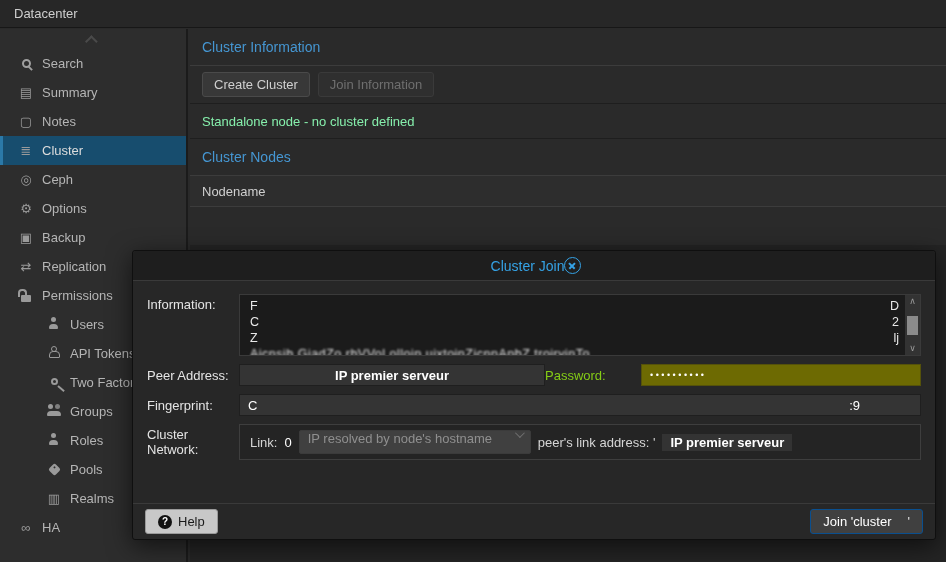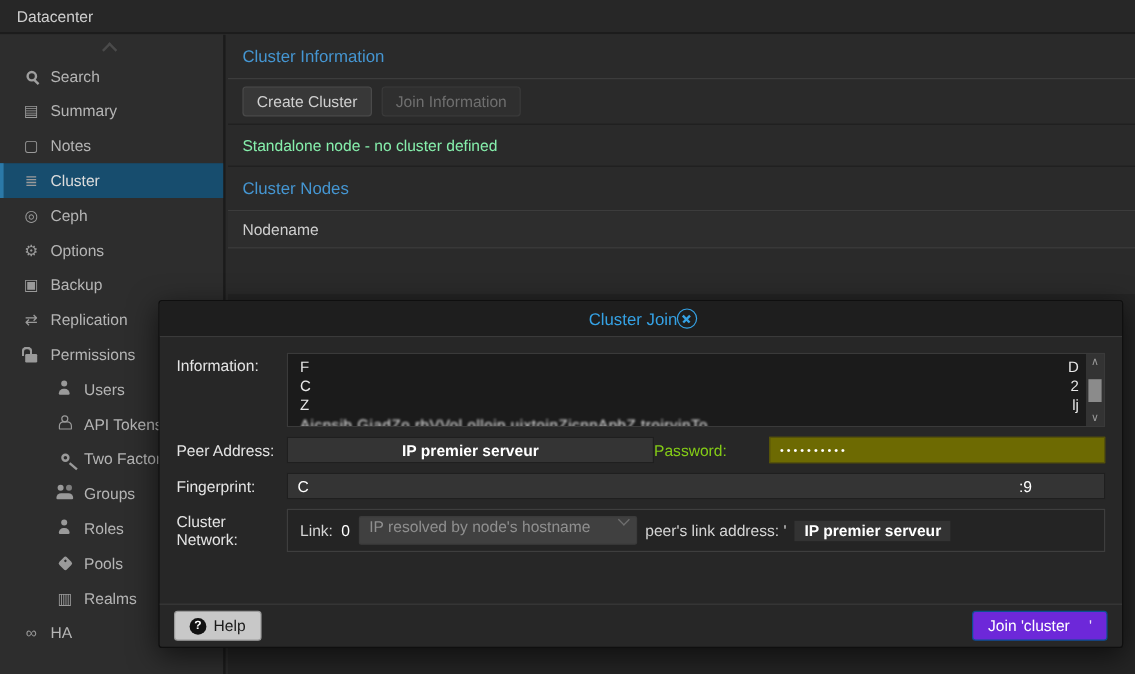--- a/index.html
+++ b/index.html
@@ -80,21 +80,21 @@
   
   .net-box { flex:1; border:1px solid #3e3e3e; background:#242424; height:36px; display:flex; align-items:center; padding:0 10px; gap:7px; color:#d5d5d5; }
   .link-num { color:#fff; }
   .net-select { width:232px; height:24px; background:#404040; border:1px solid #3b3b3b; color:#8f8f8f; display:flex; justify-content:space-between; padding:0 8px; border-radius:2px; }
   .chev { width:7px; height:7px; border-right:1.5px solid #6f6f6f; border-bottom:1.5px solid #6f6f6f; transform:rotate(45deg) translateY(-2px); }
   .peer-link-val { font-weight:bold; color:#fff; background:#333; padding:1px 8px; }
   
   #dialog-footer { position:absolute; left:0; right:0; bottom:0; height:36px; border-top:1px solid #3a3a3a; display:flex; align-items:center; justify-content:space-between; padding:0 12px; }
   .help-btn { background:#c8c8c8; border:1px solid #9a9a9a; border-radius:3px; height:25px; padding:0 12px; display:flex; align-items:center; gap:6px; color:#1a1a1a; cursor:pointer; font-family:inherit; font-size:13px; }
   .qmark { width:14px; height:14px; border-radius:50%; background:#111; color:#fff; font-size:10px; line-height:14px; text-align:center; font-weight:bold; }
-  .join-btn { background:#6d28d9; border:1px solid #0a4f8f; border-radius:3px; height:25px; padding:0 12px; color:#fff; cursor:pointer; font-family:inherit; font-size:13px; display:flex; align-items:center; }
+  .join-btn { background:#404040; border:1px solid #0a4f8f; border-radius:3px; height:25px; padding:0 12px; color:#fff; cursor:pointer; font-family:inherit; font-size:13px; display:flex; align-items:center; }
   .join-suffix { margin-left:16px; opacity:.85; }
 </style>
 </head>
 <body>
 
 <div id="topbar">
   <span>Datacenter</span>
 </div>
 
 <div id="sidebar">

